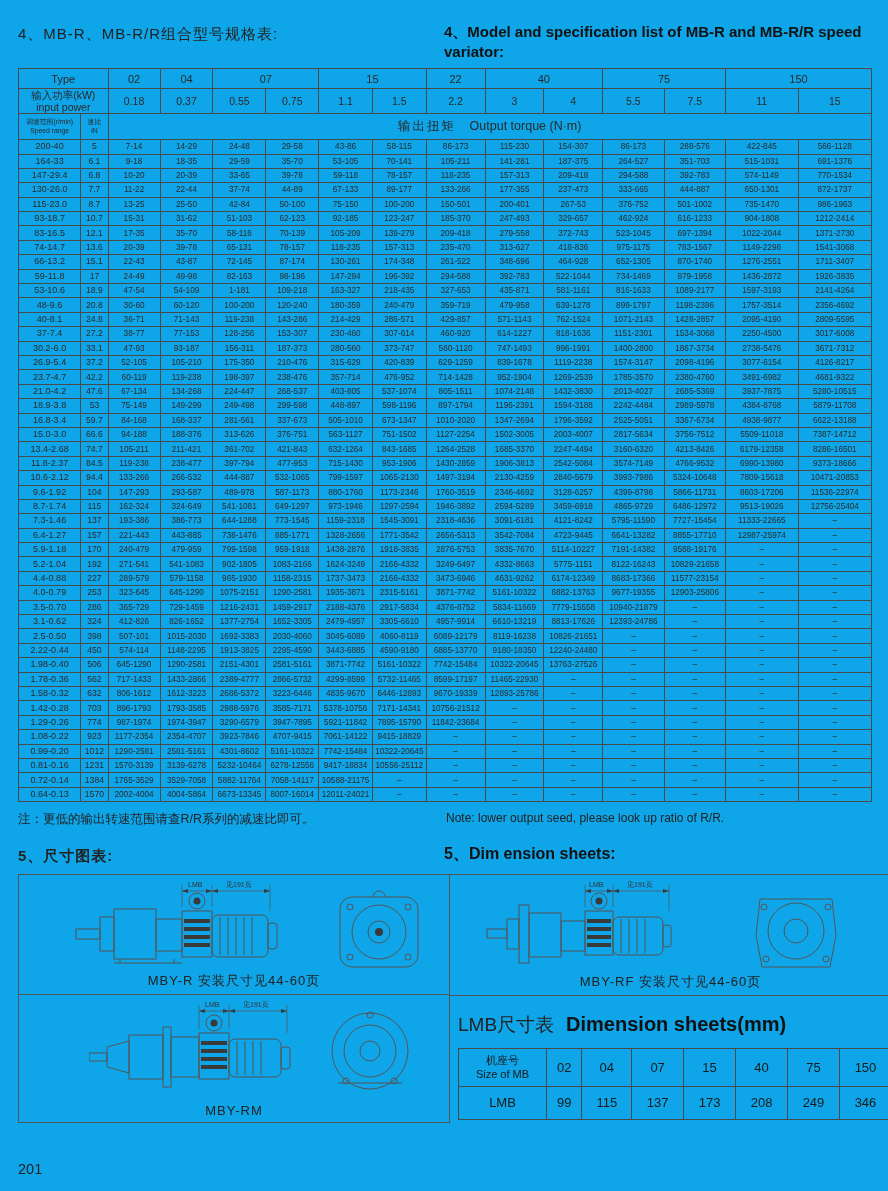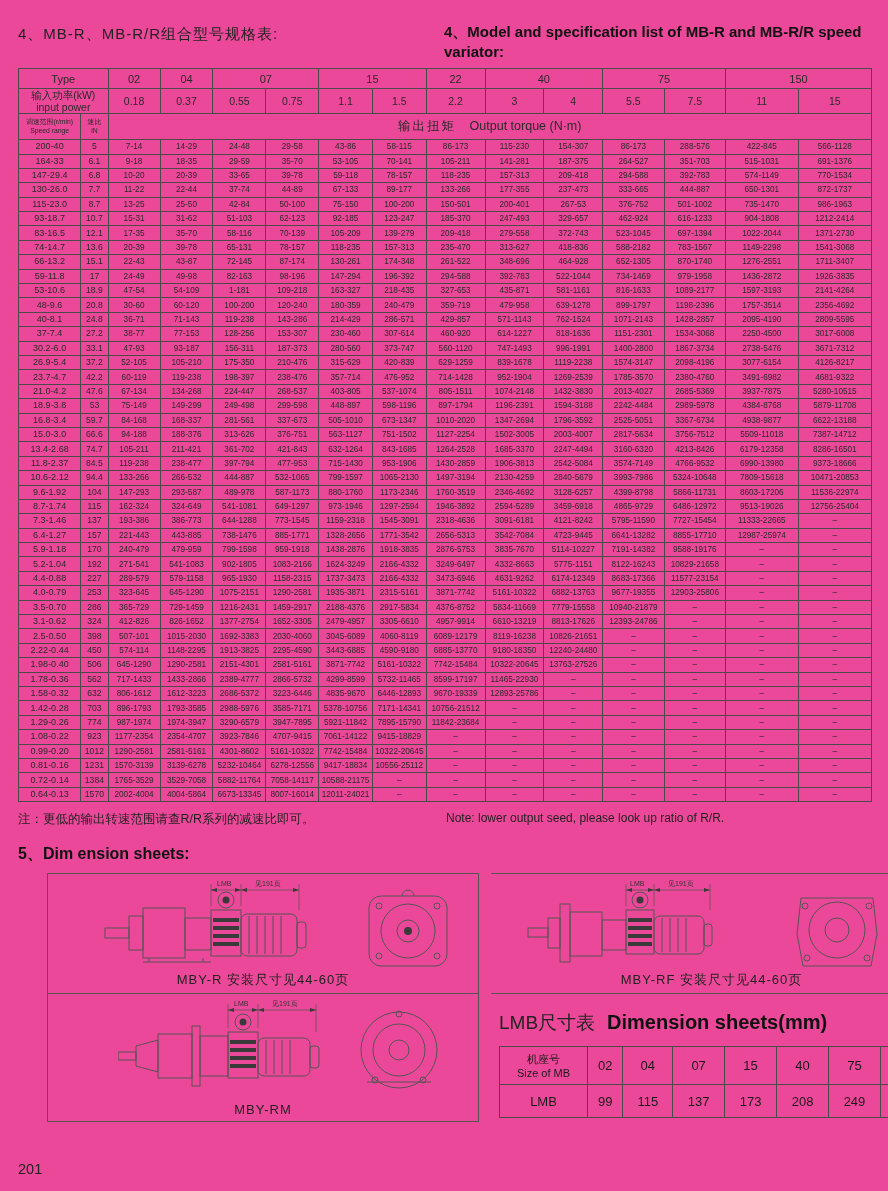--- a/index.html
+++ b/index.html
@@ -1,18 +1,18 @@
 <!DOCTYPE html>
 <html><head>
 <meta charset="utf-8">
 <style>
   * { margin:0; padding:0; box-sizing:border-box; }
   html,body { background:#f4f4f2; }
   body { width:888px; height:1191px; font-family:"Liberation Sans", sans-serif; color:#1a1a1a; }
-  .page { width:888px; height:1191px; background:#ec4899; padding:22px 16px 10px 18px; position:relative; }
+  .page { width:888px; height:1191px; background:#0ea5e9; padding:22px 16px 10px 18px; position:relative; }
 
   
   .titles { display:flex; align-items:flex-start; }
   .title-cn { width:426px; font-size:15px; letter-spacing:1px; color:#222; padding-top:3px; }
   .title-en { flex:1; font-size:15px; font-weight:bold; line-height:1.3; color:#111; }
 
   
   table.spec { width:100%; border-collapse:collapse; table-layout:fixed; margin-top:7px;padding-left:12px; }
   table.spec th, table.spec td { border:1px solid #4a4a4a; text-align:center; vertical-align:middle; color:#2a2a2a; overflow:hidden; white-space:nowrap; }
   table.spec thead th { font-weight:normal; }
@@ -31,21 +31,21 @@
   .notes { display:flex; margin-top:9px; }
   .note-cn { width:428px; font-size:12.5px; color:#222; }
   .note-en { flex:1; font-size:12px; color:#222; }
 
   
   .sec5 { margin-top:16px; }
   .sec5 .title-cn { font-size:15px; font-weight:bold; }
   .sec5 .title-en { font-size:16px; }
 
   
-  .draw-grid { display:grid; grid-template-columns:432px 1fr; column-gap:12px; margin-top:8px;margin-left:29px; }
+  .draw-grid { display:grid; grid-template-columns:432px 1fr; column-gap:0; margin-top:8px; }
   .left-box { border:1.5px solid #555; }
   .panel { position:relative; }
   .panel-1 { height:120px; border-bottom:1.5px solid #555; }
   .panel-2 { height:127px; }
   .right-top { border:1.5px solid #555; border-left:none; height:121.5px; position:relative; }
   .caption { position:absolute; left:0; right:0; bottom:4px; text-align:center; font-size:13px; letter-spacing:1px; color:#222; }
   .drawing-svg { position:absolute; top:2px; }
   svg text { font-family:"Liberation Sans", sans-serif; font-size:7px; fill:#333; }
   svg .lines { stroke:#555; fill:none; stroke-width:1; }
   svg .dark { fill:#3a3a3a; stroke:none; }
@@ -263,21 +263,21 @@
           <td class="ratio">13.6</td>
           <td>20-39</td>
           <td>39-78</td>
           <td>65-131</td>
           <td>78-157</td>
           <td>118-235</td>
           <td>157-313</td>
           <td>235-470</td>
           <td>313-627</td>
           <td>418-836</td>
-          <td>588-2182</td>
+          <td>975-1175</td>
           <td>783-1567</td>
           <td>1149-2298</td>
           <td>1541-3068</td>
         </tr>
         <tr>
           <td class="speed">66-13.2</td>
           <td class="ratio">15.1</td>
           <td>22-43</td>
           <td>43-87</td>
           <td>72-145</td>
@@ -923,20 +923,21 @@
         </tr>
       </tbody>
   </table>
 
   <div class="notes">
     <div class="note-cn">注：更低的输出转速范围请查R/R系列的减速比即可。</div>
     <div class="note-en">Note: lower output seed, please look up ratio of R/R.</div>
   </div>
 
   <div class="titles sec5">
+    <div class="title-cn">5、尺寸图表:</div>
     <div class="title-en">5、Dim ension sheets:</div>
   </div>
 
   <div class="draw-grid">
     <div class="left-box">
 
       <div class="panel panel-1">
         <svg class="drawing-svg" style="left:55px;" width="250" height="96" viewBox="0 0 250 96">
           <g class="dim">
             <line x1="108" y1="14" x2="138" y2="14"></line>

